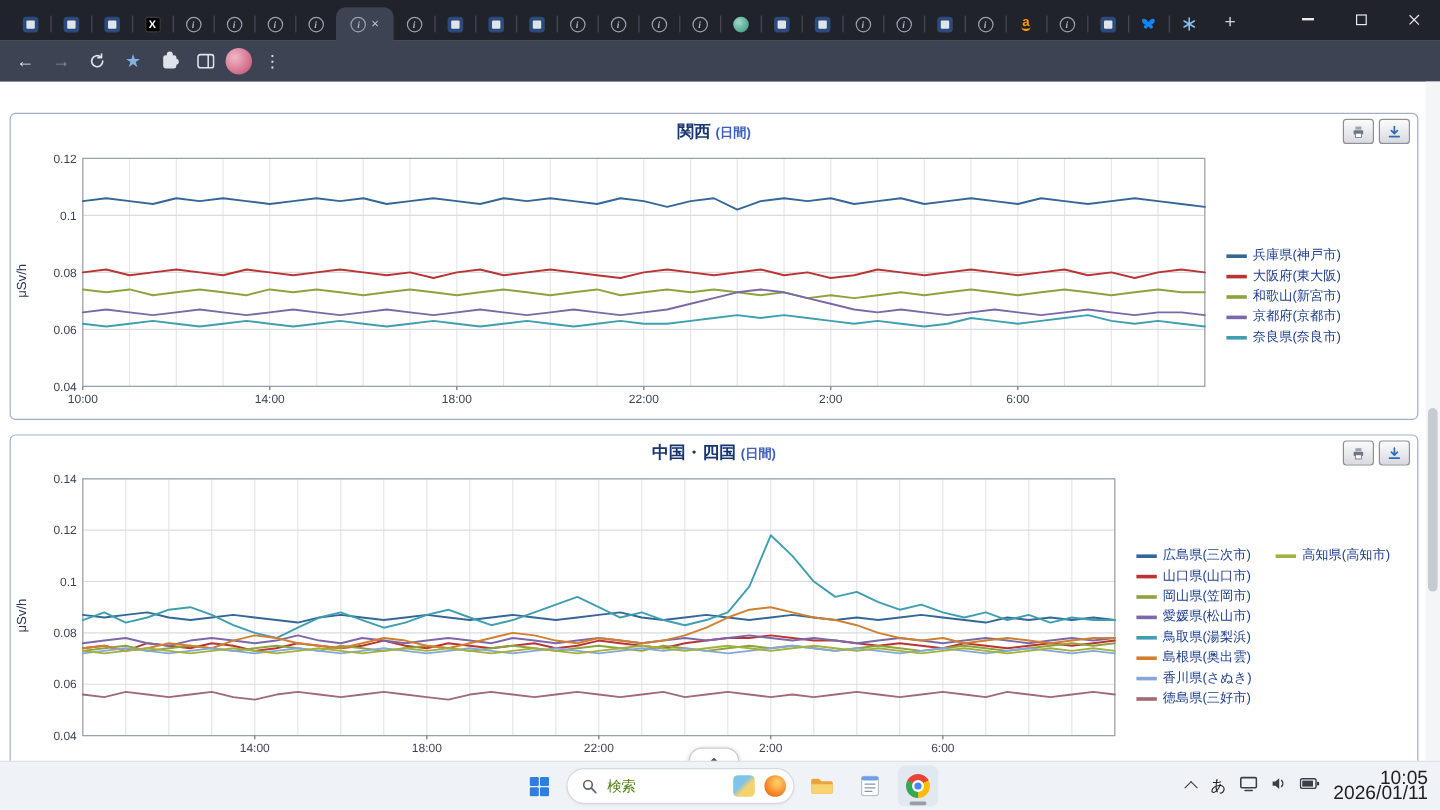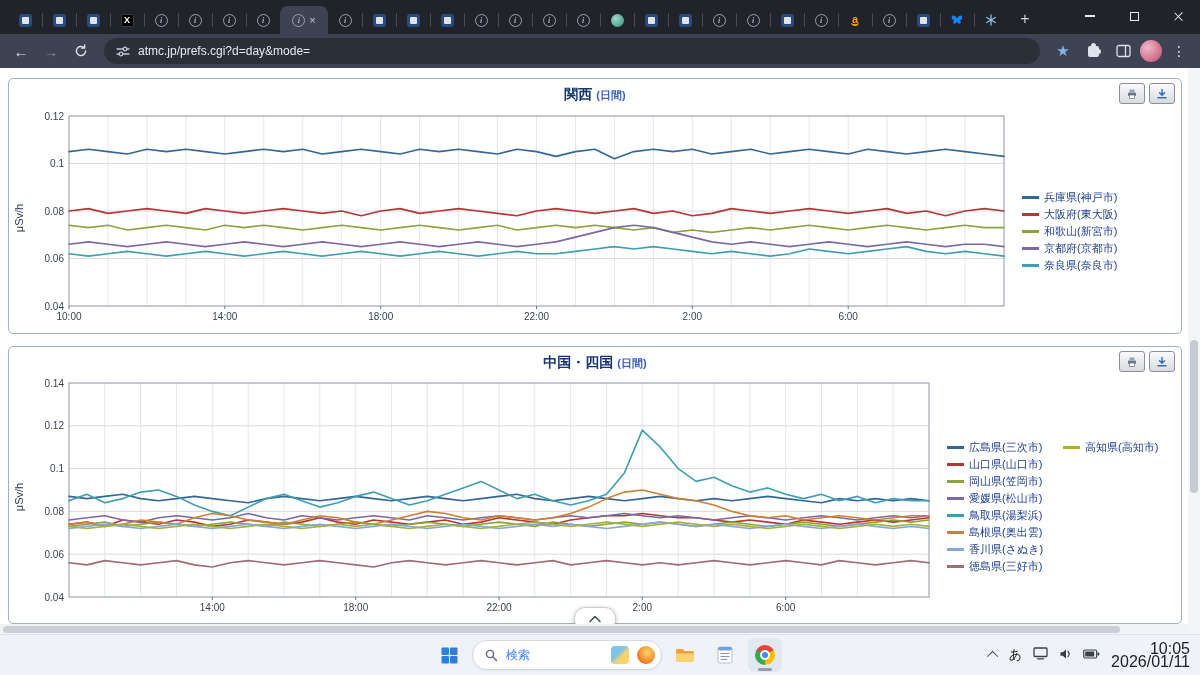--- a/index.html
+++ b/index.html
@@ -47,21 +47,21 @@
            gap:8px;padding:0 12px;margin:0 6px;color:#e8ebf2;font-size:12px;}
   .toolicon{width:26px;height:26px;display:grid;place-items:center;border-radius:50%;}
   .star{color:#7fb4e4;font-size:15px;}
   .puzzle{position:relative;width:11px;height:11px;background:#dfe3ea;border-radius:2px;}
   .puzzle::before{content:"";position:absolute;width:5px;height:5px;border-radius:50%;background:#dfe3ea;top:-2.5px;left:3px;}
   .puzzle::after{content:"";position:absolute;width:5px;height:5px;border-radius:50%;background:#dfe3ea;right:-2.5px;top:3px;}
   .avatar{width:22px;height:22px;border-radius:50%;background:radial-gradient(circle at 35% 35%,#f2b8c6,#c04a6a);}
   .menu-dots{color:#dfe3ea;font-size:14px;}
 
   
-  .content{position:absolute;top:68px;left:0;width:1188px;height:567px;background:#fff;}
+  .content{position:absolute;top:84px;left:0;width:1188px;height:567px;background:#fff;}
   .panel{position:absolute;left:8px;width:1174px;box-sizing:border-box;border:1px solid #9fb0c8;
          border-radius:5px;background:#fff;}
   .panel1{top:10px;height:256px;}
   .panel2{top:278px;height:278px;}
   .panel-head{position:relative;height:26px;padding-top:6px;text-align:center;box-sizing:border-box;}
   .panel-title{font-size:14px;font-weight:bold;color:#17356e;}
   .panel-suffix{font-size:11px;font-weight:bold;color:#3a5fc0;margin-left:4px;}
   .panel-btns{position:absolute;right:6px;top:4px;display:flex;gap:4px;}
   .pbtn{width:24px;height:19px;border:1px solid #8a8f98;border-radius:3px;
         background:linear-gradient(#fbfbfc,#d8dadf);display:grid;place-items:center;}
@@ -87,21 +87,21 @@
   
   .taskbar{position:absolute;left:0;right:0;bottom:0;height:40px;background:#eff3f8;border-top:1px solid #dde1e8;}
   .tb-center{position:absolute;left:432px;top:0;height:40px;display:flex;align-items:center;gap:6px;}
   .tb-icon{width:34px;height:34px;border-radius:6px;display:grid;place-items:center;position:relative;}
   .tb-icon.open{background:#e2e8f0;}
   .run-indicator{position:absolute;bottom:1px;left:50%;transform:translateX(-50%);width:14px;height:3px;
                  border-radius:2px;background:#969ca8;}
   .searchbox{width:190px;height:30px;background:#fff;border:1px solid #d4d9e2;border-radius:16px;
              display:flex;align-items:center;gap:8px;padding:0 6px 0 12px;box-sizing:border-box;
              box-shadow:0 1px 2px rgba(0,0,0,.06);}
-  .search-label{font-size:12px;color:#3b82f6;flex:1;}
+  .search-label{font-size:12px;color:#4d7c0f;flex:1;}
   .sh-img{width:18px;height:18px;border-radius:4px;background:linear-gradient(135deg,#7ec3e8 40%,#f5d26b 60%);}
   .sh-fox{width:18px;height:18px;border-radius:50%;background:radial-gradient(circle at 60% 35%,#ffd56b,#f2781f 70%,#d9531a);}
   .tb-right{position:absolute;right:10px;top:0;height:40px;display:flex;align-items:center;gap:11px;}
   .chev-up{width:7px;height:7px;border-left:1.6px solid #444;border-top:1.6px solid #444;transform:rotate(45deg) translateY(2px);}
   .ime{font-size:13px;color:#222;}
   .clock{text-align:right;font-size:16px;color:#1d1f24;line-height:13px;}
 </style>
 </head>
 <body>
 
@@ -221,31 +221,20 @@
   </div>
 
   <div class="toolbar">
     <div class="navbtn">←</div>
     <div class="navbtn disabled">→</div>
     <div class="navbtn">
       <svg width="14" height="14" viewBox="0 0 14 14">
         <path d="M11.6 7a4.6 4.6 0 1 1-1.4-3.3" stroke="#dfe3ea" stroke-width="1.4" fill="none" stroke-linecap="round"></path>
         <path d="M10.6 1v3h-3" stroke="#dfe3ea" stroke-width="1.4" fill="none" stroke-linecap="round" stroke-linejoin="round"></path>
       </svg>
-    </div>
-    <div class="omnibox">
-      <svg width="14" height="13" viewBox="0 0 14 13">
-        <g stroke="#c3c9d4" stroke-width="1.3" stroke-linecap="round" fill="#2b2f3a">
-          <line x1="1" y1="4" x2="13" y2="4"></line>
-            <line x1="1" y1="9" x2="13" y2="9"></line>
-          <circle cx="9" cy="4" r="1.8"></circle>
-            <circle cx="5" cy="9" r="1.8"></circle>
-        </g>
-      </svg>
-      <span>atmc.jp/prefs.cgi?d=day&amp;mode=</span>
     </div>
     <div class="toolicon star">★</div>
     <div class="toolicon">
         <div class="puzzle"></div>
       </div>
     <div class="toolicon">
       <svg width="15" height="14" viewBox="0 0 15 14">
         <rect x="1" y="1.5" width="13" height="11" rx="2" stroke="#dfe3ea" stroke-width="1.3" fill="none"></rect>
         <line x1="9.5" y1="1.5" x2="9.5" y2="12.5" stroke="#dfe3ea" stroke-width="1.3"></line>
       </svg>

